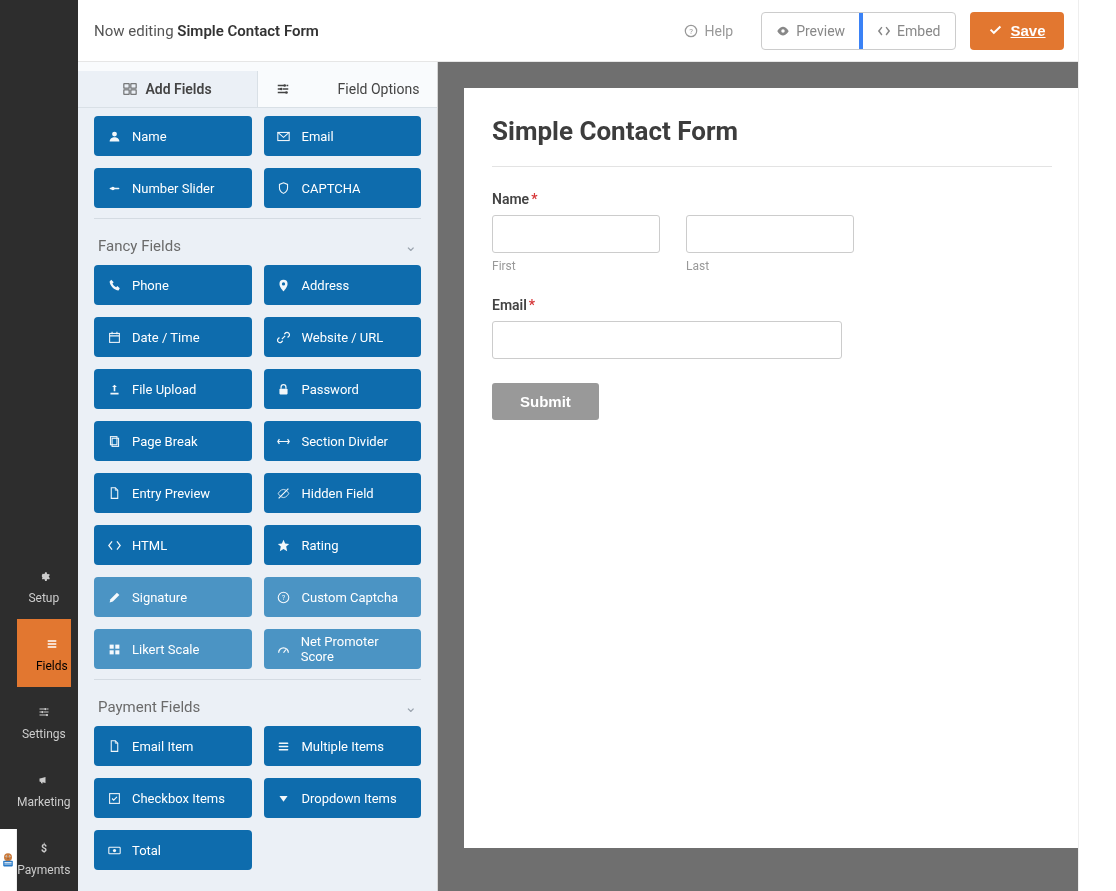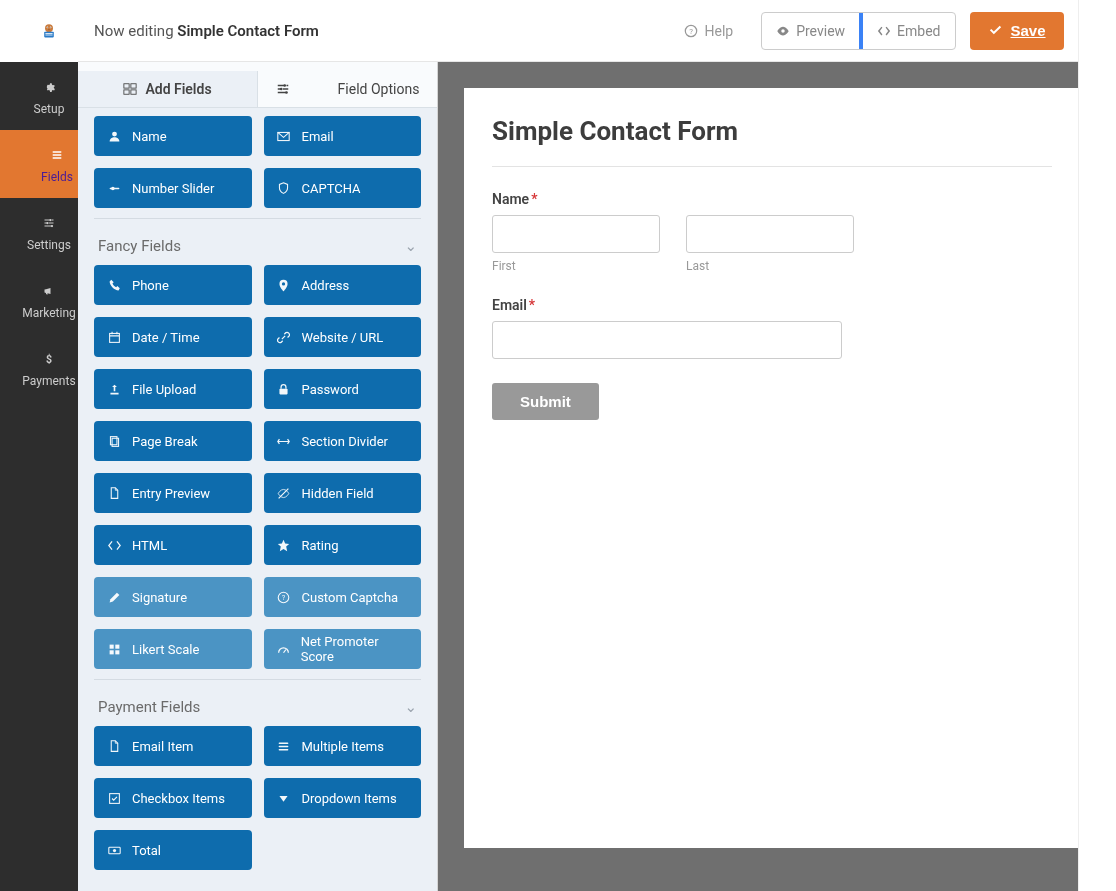--- a/index.html
+++ b/index.html
@@ -12,21 +12,22 @@
     color: #444;
   }
 
   
   .rail {
     position: absolute;
     left: 0; top: 0;
     width: 98px; height: 891px;
     background: #2d2d2d;
     display: flex;
-    flex-direction: column;
+    flex-direction: row;
+    align-items: flex-end;
   }
   .rail-logo {
     height: 62px;
     background: #fff;
     border-right: 1px solid #eee;
     display: flex;
     align-items: center;
     justify-content: center;
   }
   .rail-item {
@@ -34,21 +35,21 @@
     flex-direction: column;
     align-items: center;
     justify-content: center;
     height: 68px;
     color: #ccc;
     font-size: 12px;
     cursor: pointer;
   }
   .rail-item.active {
     background: #e27730;
-    color: #4c1d95;
+    color: #000000;
     padding-left: 16px;
   }
   .rail-item .r-icon {
     width: 22px; height: 22px;
     display:flex;align-items:center;justify-content:center;
     margin-bottom: 4px;
   }
   .rail-item.active .r-icon { color:#fff; }
 
   

